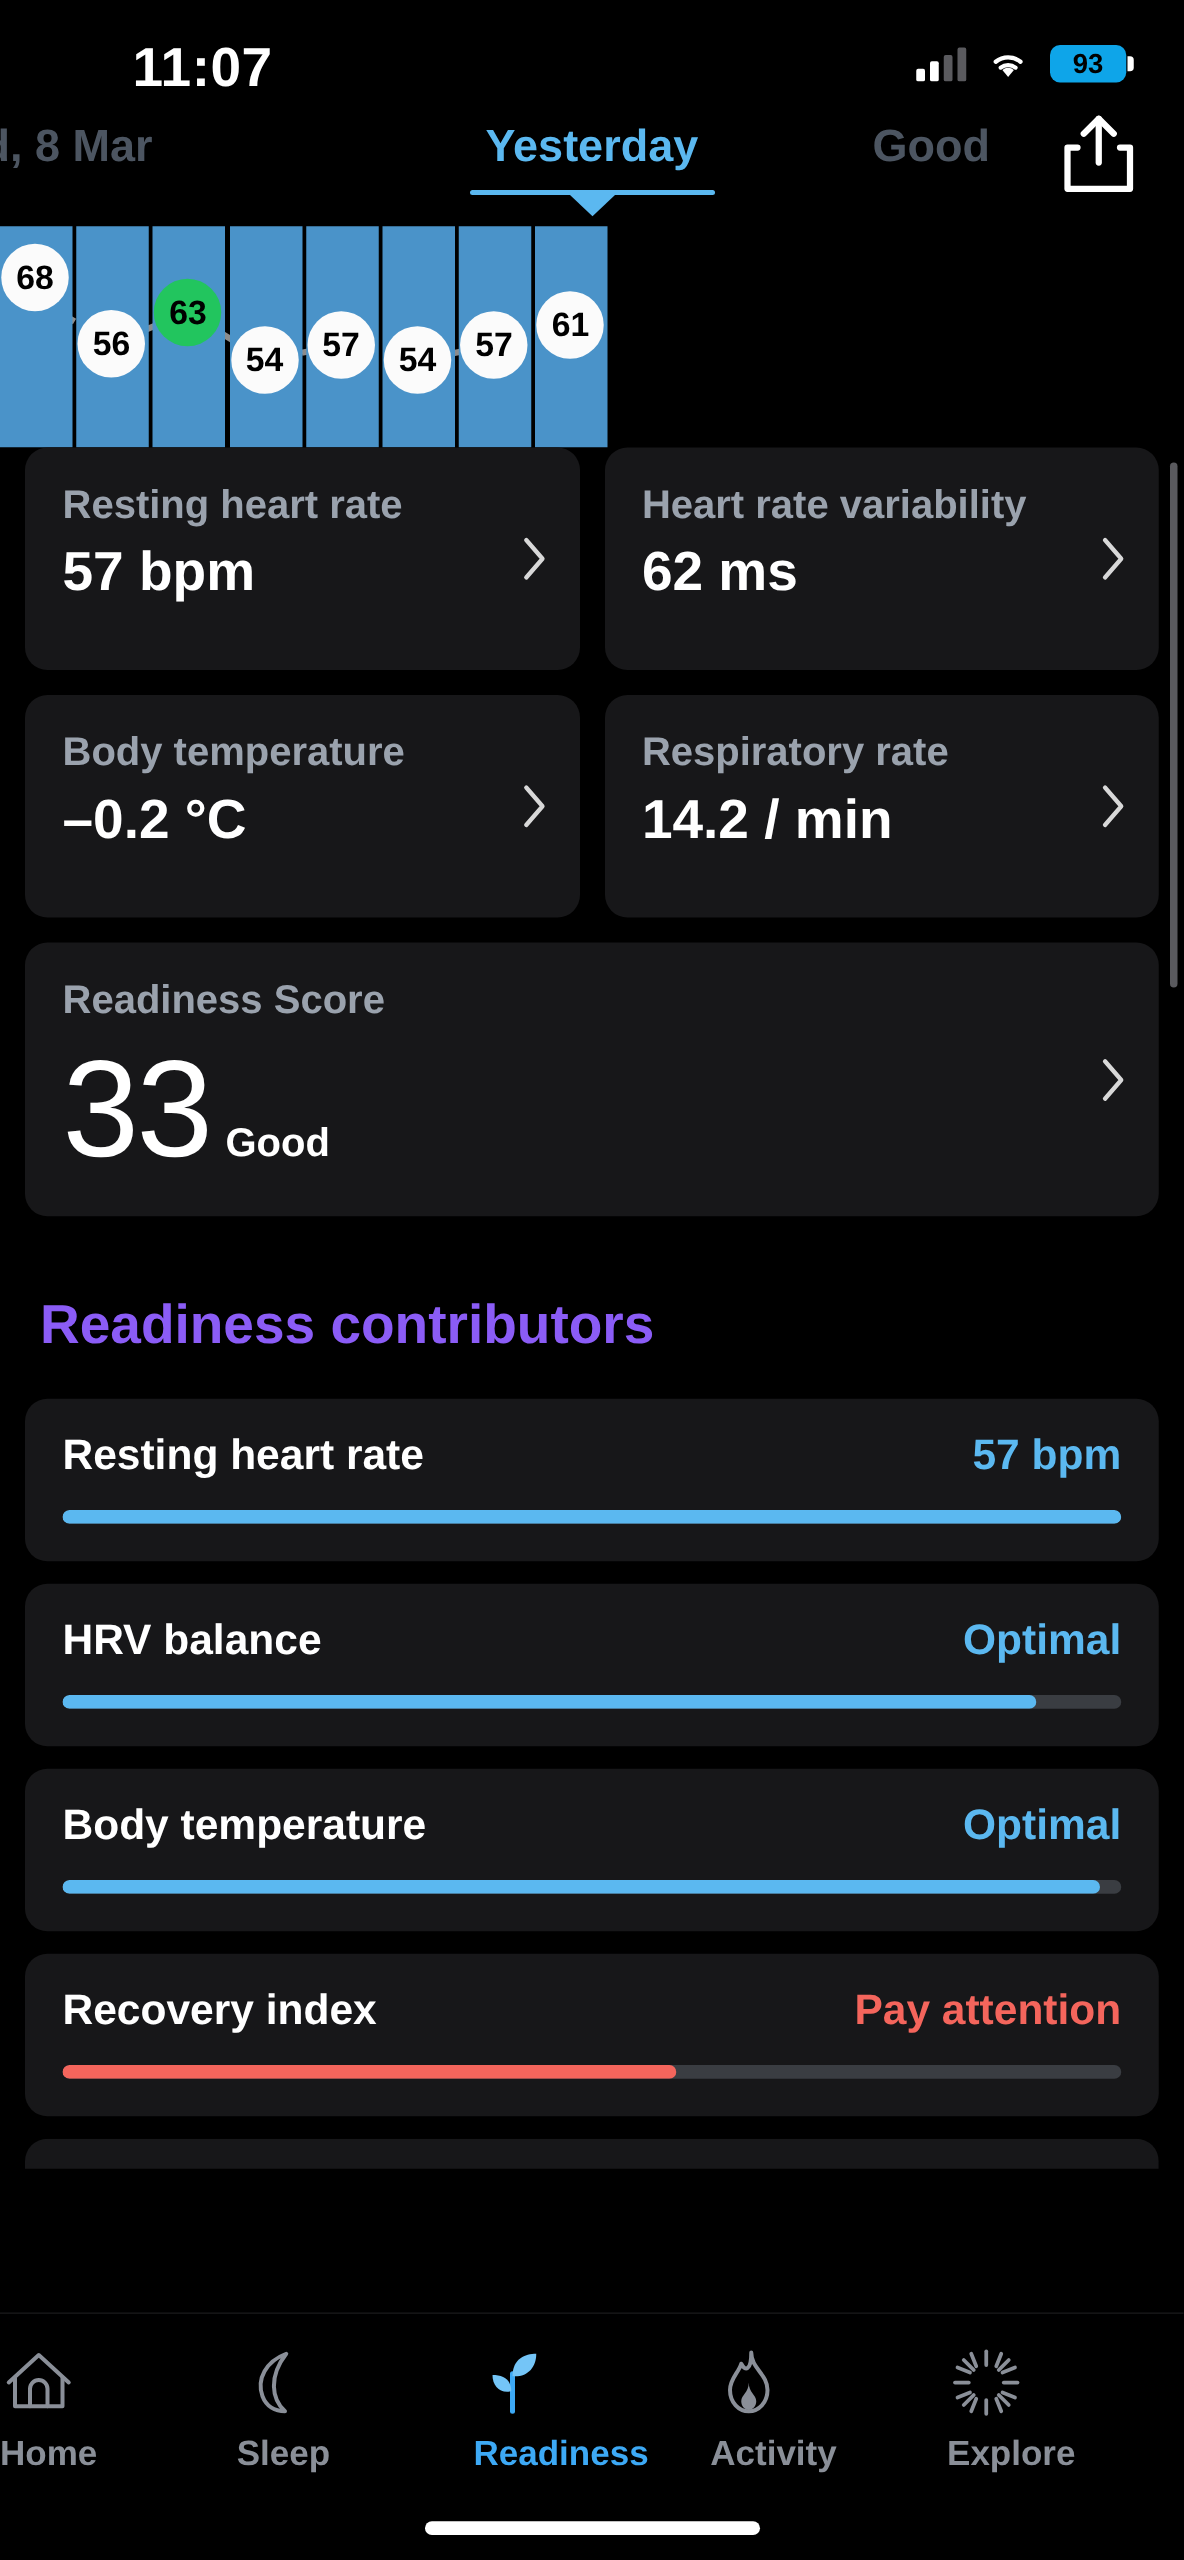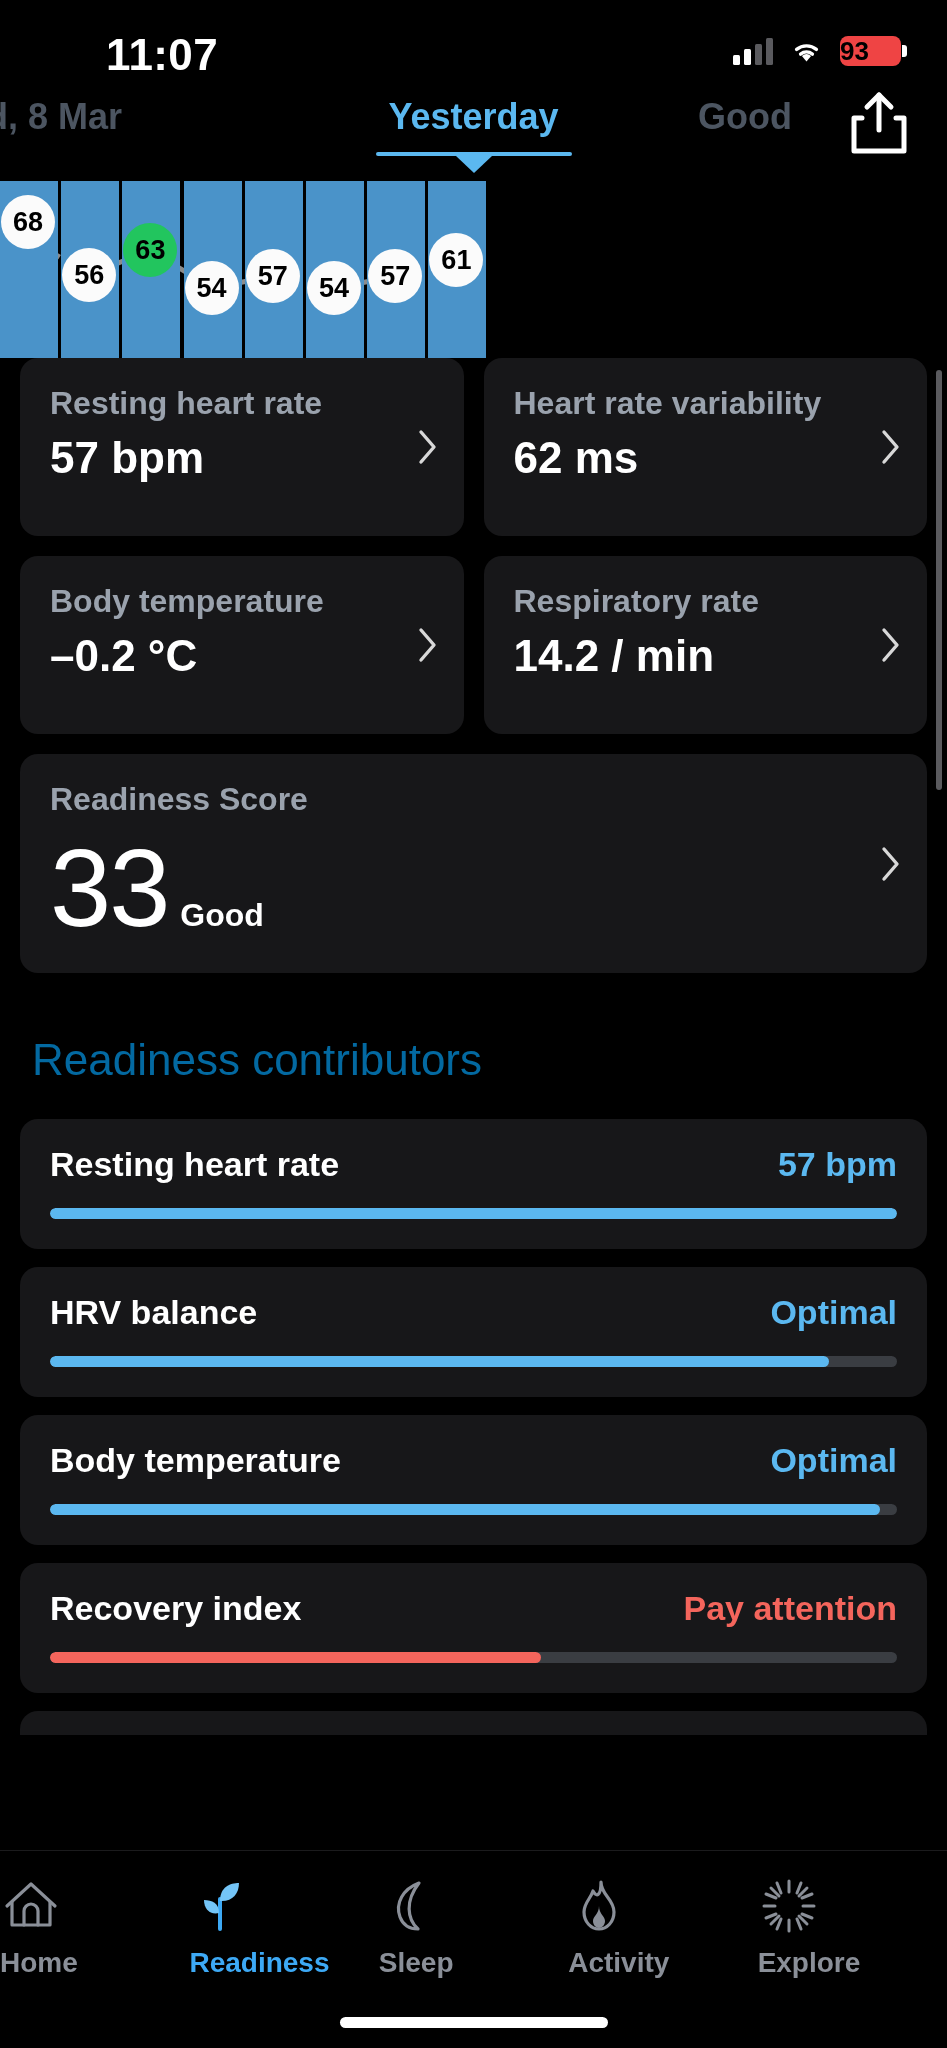--- a/index.html
+++ b/index.html
@@ -21,23 +21,23 @@
     display:flex; align-items:center; gap:17px;
   }
   .sig { display:flex; align-items:flex-end; gap:4px; height:28px; }
   .sig i { display:block; width:7px; background:#fff; border-radius:1.5px; }
   .sig i:nth-child(1){ height:10px; }
   .sig i:nth-child(2){ height:16px; }
   .sig i:nth-child(3){ height:21px; background:#5a5a5e; }
   .sig i:nth-child(4){ height:27px; background:#5a5a5e; }
   .wifi { width:33px; height:26px; position:relative; }
   .batt {
-    width:61px; height:30px; background:#ef4444; border-radius:8px;
-    display:flex; align-items:center; 
-    font-size:26px; font-weight:700; color:#000; position:relative;
+    width:61px; height:30px; background:#0ea5e9; border-radius:8px;
+    display:flex; align-items:center; justify-content:center;
+    font-size:22px; font-weight:700; color:#000; position:relative;
   }
   .batt:after {
     content:""; position:absolute; right:-6px; top:9px;
     width:5px; height:12px; background:#fff; border-radius:0 3px 3px 0;
   }
 
   
   .datenav { height:85px; position:relative; }
   .dtab {
     position:absolute; top:0; font-size:36px; font-weight:700;
@@ -106,21 +106,21 @@
     position:absolute; right:26px; top:50%; transform:translateY(-50%);
     width:20px; height:36px;
   }
 
   .card-full { min-height:195px; padding:26px 30px 30px 30px; }
   .score-row { display:flex; align-items:baseline; margin-top:14px; }
   .score-num { font-size:110px; font-weight:300; line-height:1; letter-spacing:-2px; }
   .score-word { font-size:32px; font-weight:700; margin-left:12px; }
 
   .section-title {
-    font-size:44px; font-weight:400; color:#0369a1;
+    font-size:44px; font-weight:700; color:#8b5cf6;
     margin:62px 0 34px 12px;
   }
 
   .contrib {
     background:#171719; border-radius:18px;
     padding:26px 30px 30px 30px; margin-bottom:18px;
   }
   .contrib-top { display:flex; justify-content:space-between; align-items:baseline; }
   .contrib-name { font-size:34px; font-weight:700; color:#fff; }
   .contrib-status { font-size:34px; font-weight:700; }
@@ -328,35 +328,35 @@
           <path d="M12 27 L12 50 L50 50 L50 27" stroke="#8a8f98" stroke-width="3.2" fill="none" stroke-linecap="round" stroke-linejoin="round"></path>
           <path d="M24 50 L24 36 a7 7 0 0114 0 L38 50" stroke="#8a8f98" stroke-width="3.2" fill="none" stroke-linecap="round" stroke-linejoin="round"></path>
         </svg>
     </span>
     <span class="tab-label">Home</span>
   </div>
 
   <div class="tab">
     <span class="tab-ico">
       <svg width="62" height="62" viewBox="0 0 62 62">
+          <path d="M40 8 C24 14 16 28 21 42 C24 50 31 54 39 54 C28 44 26 26 40 8 Z" stroke="#8a8f98" stroke-width="3.2" fill="none" stroke-linejoin="round"></path>
+        </svg>
+    </span>
+    <span class="tab-label">Sleep</span>
+  </div>
+
+  <div class="tab">
+    <span class="tab-ico">
+      <svg width="62" height="62" viewBox="0 0 62 62">
           <path d="M31 54 L31 24" stroke="#3da9f5" stroke-width="4" stroke-linecap="round" fill="none"></path>
           <path d="M31 26 C31 12 41 8 50 8 C50 19 43 27 31 26 Z" fill="#74c5f7"></path>
           <path d="M30 38 C30 28 23 25 15 25 C15 34 21 40 30 38 Z" fill="#74c5f7"></path>
         </svg>
     </span>
     <span class="tab-label active">Readiness</span>
-  </div>
-
-  <div class="tab">
-    <span class="tab-ico">
-      <svg width="62" height="62" viewBox="0 0 62 62">
-          <path d="M40 8 C24 14 16 28 21 42 C24 50 31 54 39 54 C28 44 26 26 40 8 Z" stroke="#8a8f98" stroke-width="3.2" fill="none" stroke-linejoin="round"></path>
-        </svg>
-    </span>
-    <span class="tab-label">Sleep</span>
   </div>
 
   <div class="tab">
     <span class="tab-ico">
       <svg width="62" height="62" viewBox="0 0 62 62">
           <path d="M33 7 C33 20 46 24 46 37 C46 47 39 54 31 54 C23 54 16 47 16 37 C16 28 23 23 25 16 C28 22 33 22 33 7 Z" stroke="#8a8f98" stroke-width="3.2" fill="none" stroke-linejoin="round"></path>
           <path d="M31 31 C31 39 37 41 37 46 C37 50 34 53 31 53 C28 53 25 50 25 46 C25 41 31 39 31 31 Z" fill="#8a8f98"></path>
         </svg>
     </span>
     <span class="tab-label">Activity</span>

